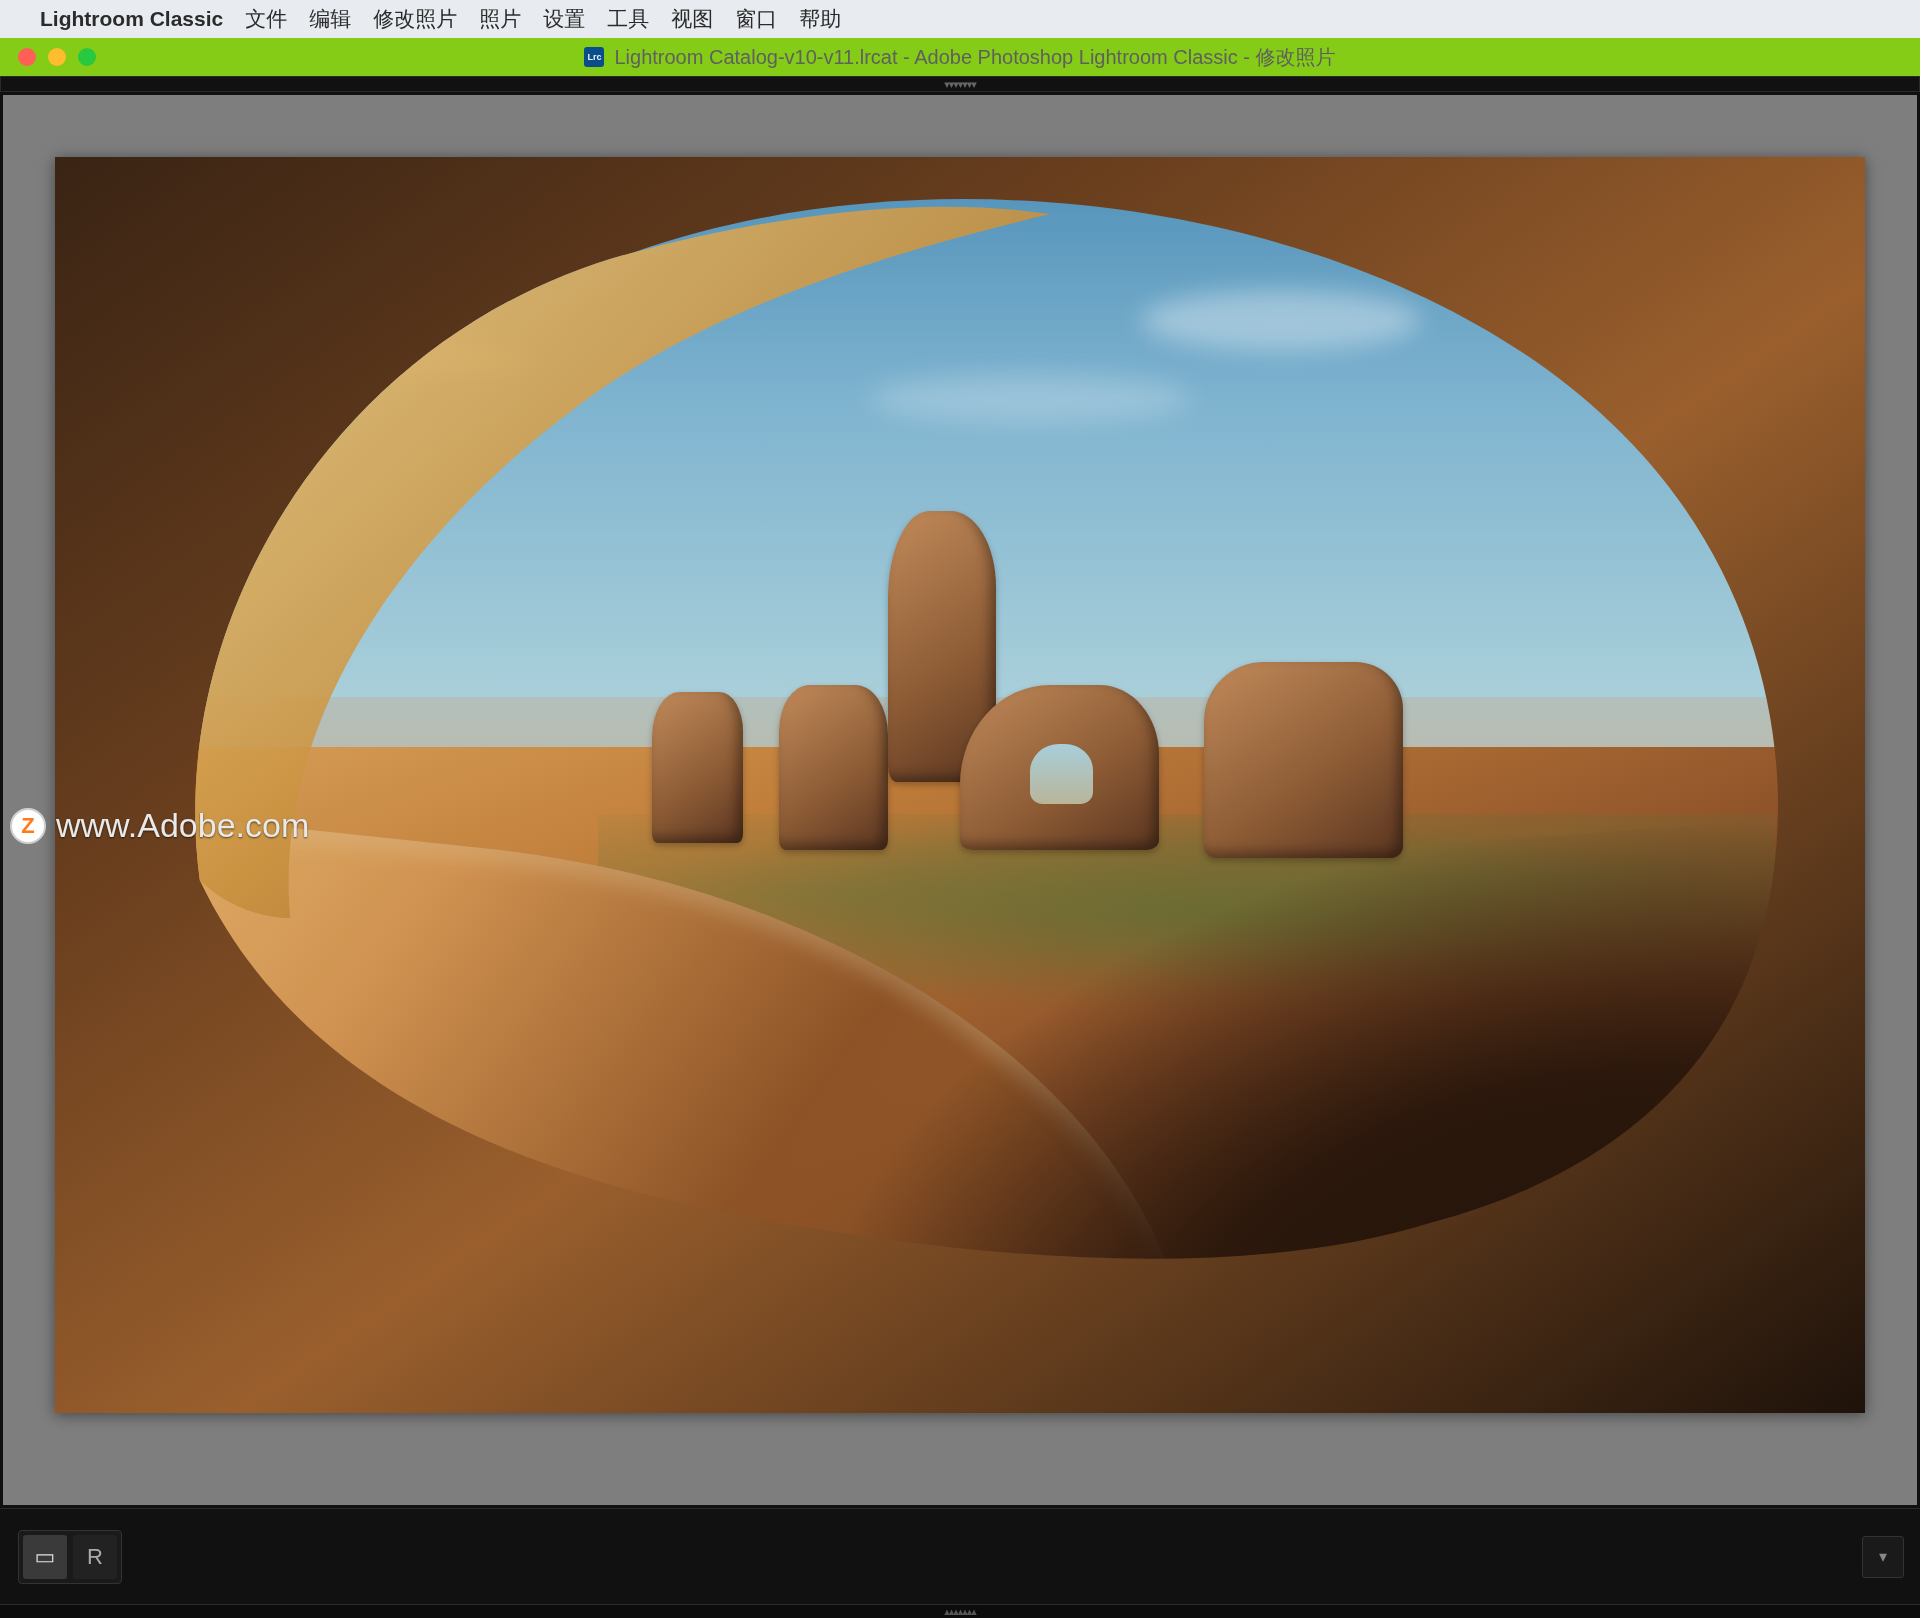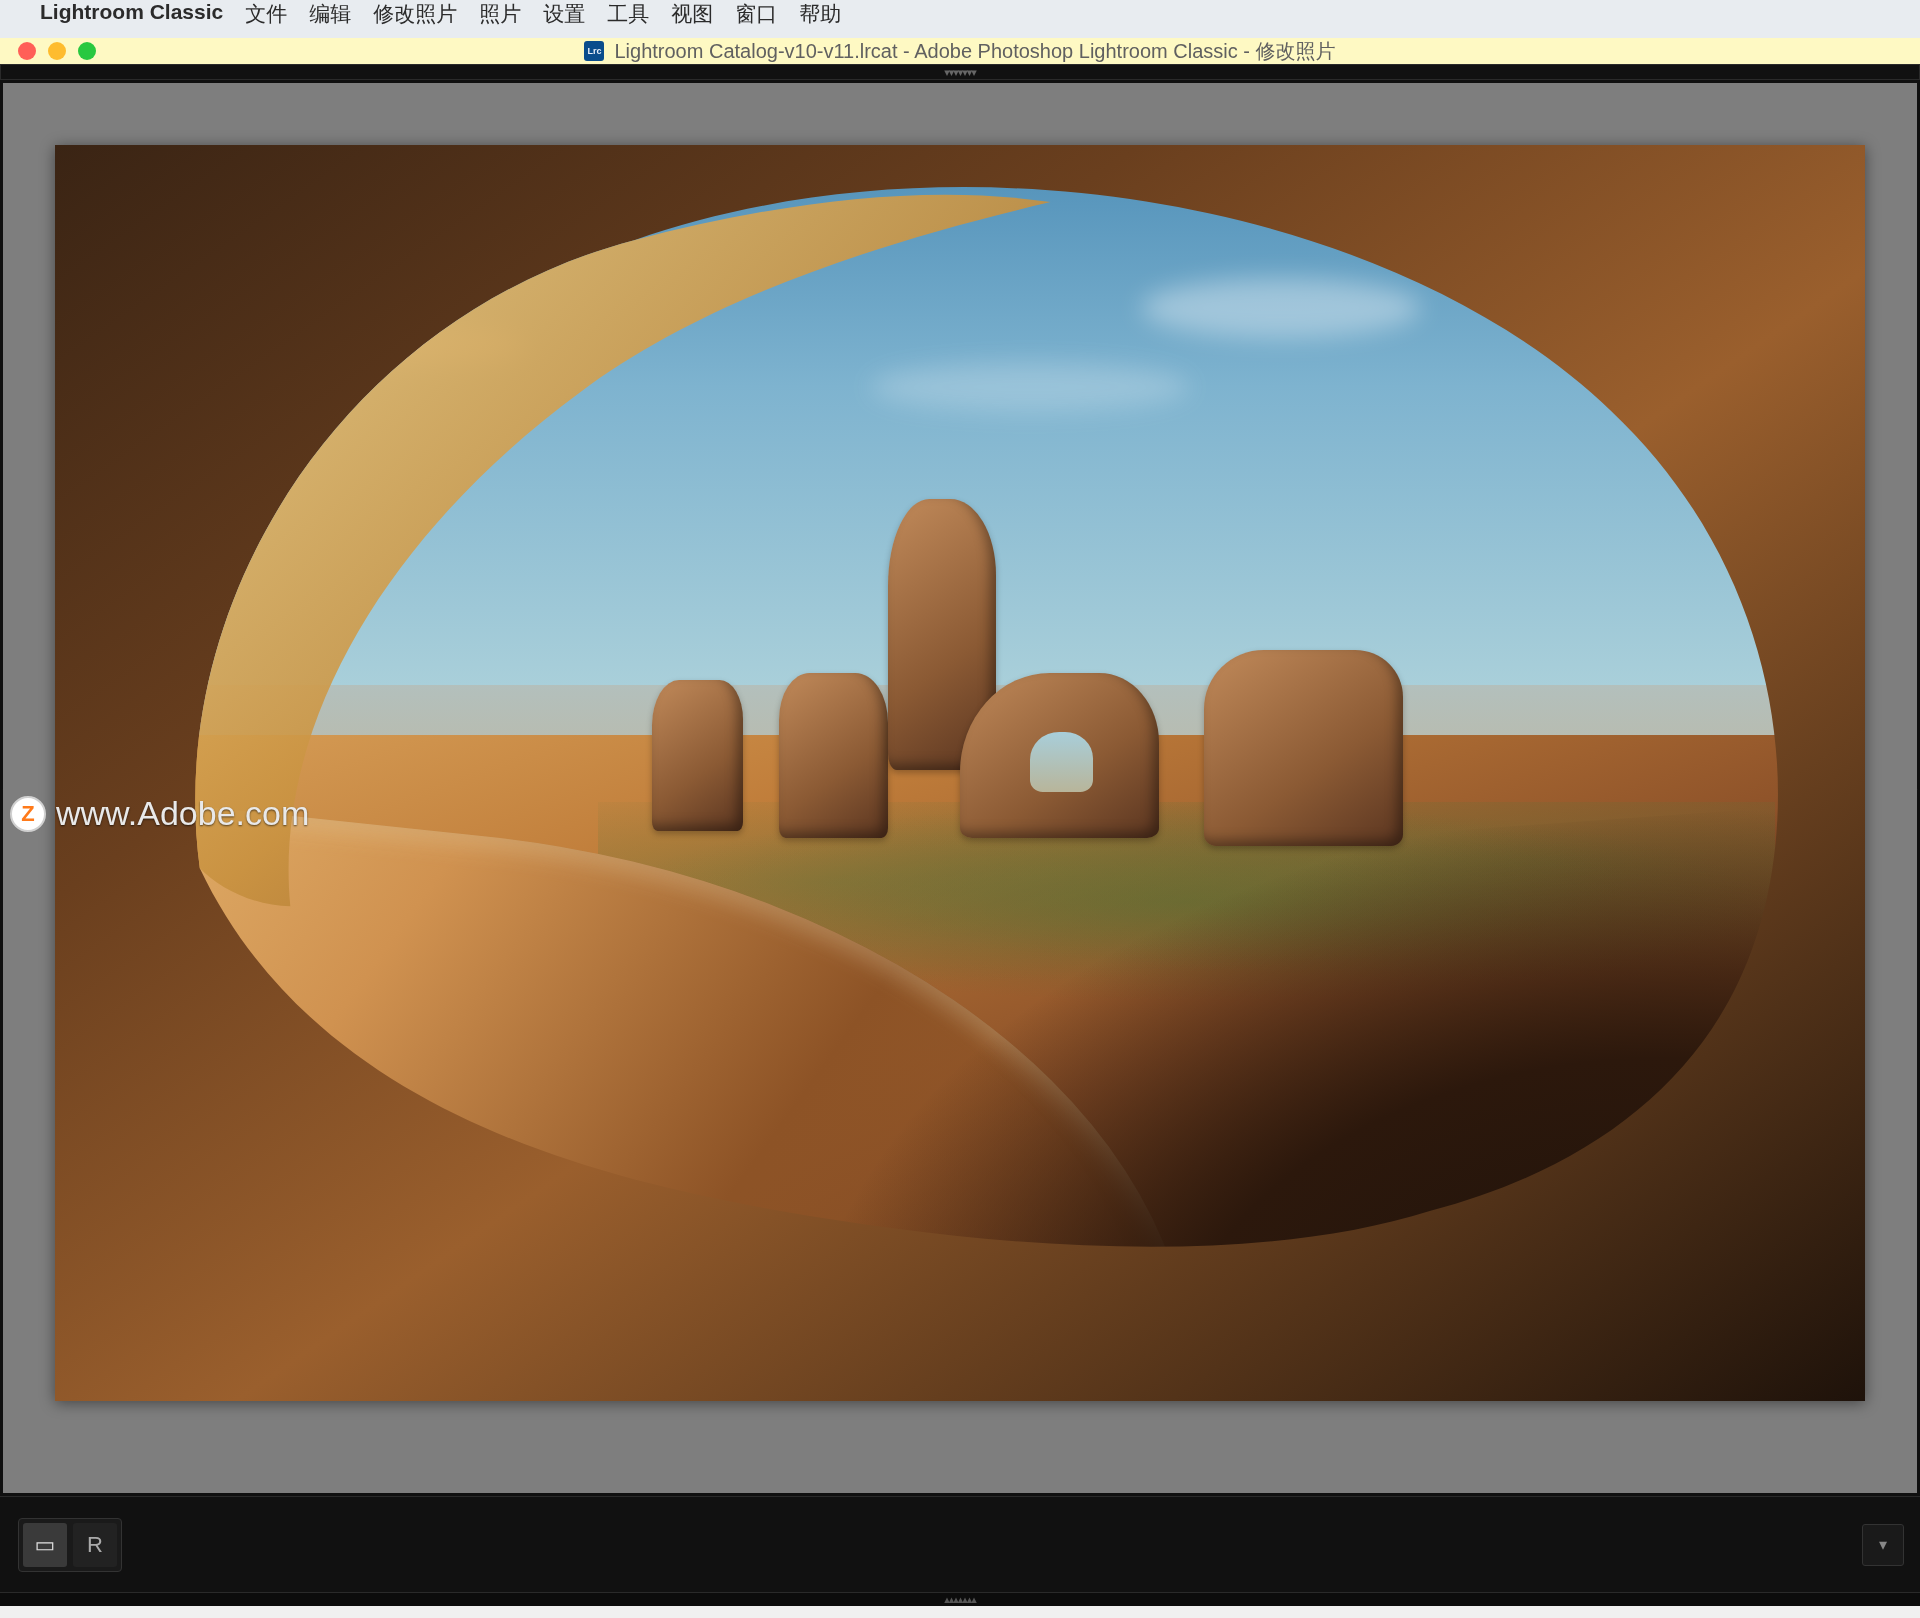--- a/index.html
+++ b/index.html
@@ -15,20 +15,21 @@
       height: 1618px;
       overflow: hidden;
       transform-origin: top left;
     }
     
     
     .menubar {
       height: 38px;
       background: #e8ecf0;
       display: flex;
+      align-items: center;
       padding: 0 18px;
       gap: 22px;
       color: #2b2b2b;
       font-size: 21px;
       font-weight: 400;
     }
     
     .apple-logo {
       font-size: 24px;
       color: #333;
@@ -37,22 +38,22 @@
     .menubar .app-name {
       font-weight: 700;
     }
     
     .menubar-item {
       cursor: default;
     }
     
     
     .window-titlebar {
-      height: 26px;
-      background: #fef9c3;
+      height: 38px;
+      background: #84cc16;
       display: flex;
       align-items: center;
       position: relative;
     }
     
     .traffic-lights {
       position: absolute;
       left: 18px;
       display: flex;
       gap: 12px;

